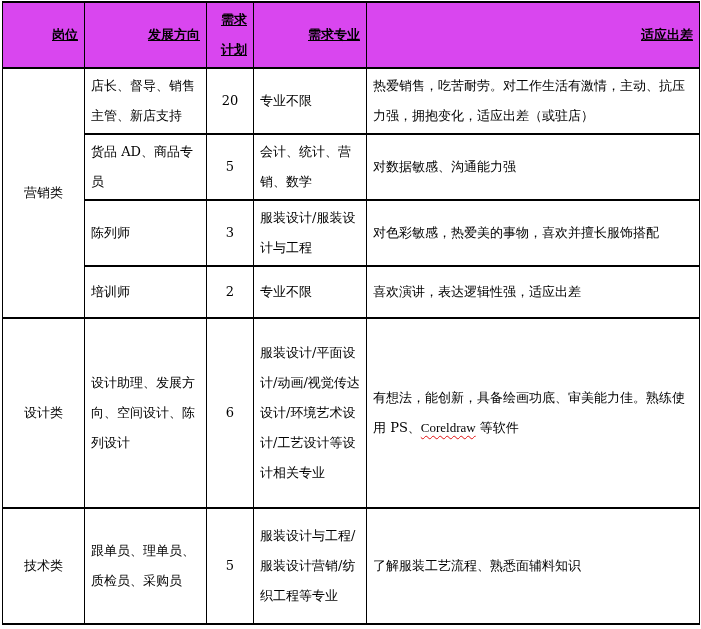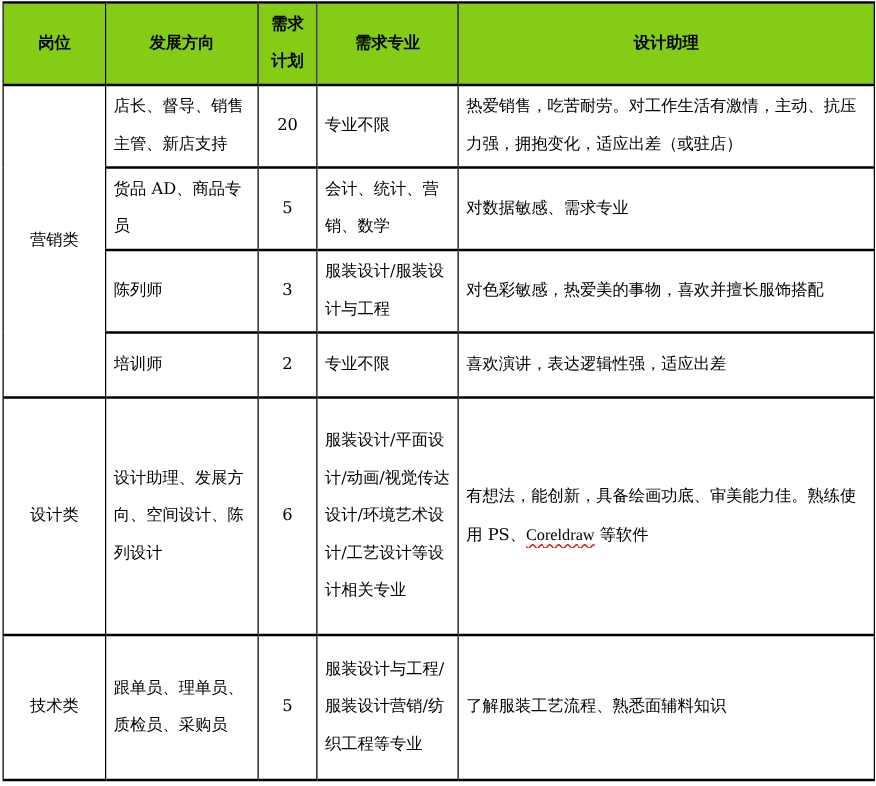--- a/index.html
+++ b/index.html
@@ -22,23 +22,24 @@
     box-sizing: border-box;
     padding: 2px 6px;
     font-size: 13px;
     line-height: 30px;
     vertical-align: middle;
     text-align: left;
     overflow: hidden;
     font-weight: normal;
   }
   th {
-    background: #84cc16;
+    background: #d946ef;
     font-weight: bold;
-    text-align: center;
+    text-align: right;
+    text-decoration: underline;
   }
   .cat, .num { text-align: center; }
   .major, .req { word-break: break-all; }
   tr.hdr  { height: 59px; }
   tr.r1   { height: 64px; }
   tr.r2   { height: 57px; }
   tr.r3   { height: 63px; }
   tr.r4   { height: 52px; }
   tr.r5   { height: 190px; }
   tr.r6   { height: 116px; }
@@ -61,36 +62,36 @@
     <col style="width:47px">
     <col style="width:113px">
     <col style="width:333px">
   </colgroup>
   <thead>
     <tr class="hdr">
       <th>岗位</th>
       <th>发展方向</th>
       <th>需求计划</th>
       <th>需求专业</th>
-      <th>设计助理</th>
+      <th>适应出差</th>
     </tr>
   </thead>
   <tbody>
     <tr class="r1">
       <td class="cat" rowspan="4">营销类</td>
       <td class="dir">店长、督导、销售主管、新店支持</td>
       <td class="num">20</td>
       <td class="major">专业不限</td>
       <td class="req">热爱销售，吃苦耐劳。对工作生活有激情，主动、抗压力强，拥抱变化，适应出差（或驻店）</td>
     </tr>
     <tr class="r2">
       <td class="dir">货品 AD、商品专员</td>
       <td class="num">5</td>
       <td class="major">会计、统计、营销、数学</td>
-      <td class="req">对数据敏感、需求专业</td>
+      <td class="req">对数据敏感、沟通能力强</td>
     </tr>
     <tr class="r3">
       <td class="dir">陈列师</td>
       <td class="num">3</td>
       <td class="major">服装设计/服装设计与工程</td>
       <td class="req">对色彩敏感，热爱美的事物，喜欢并擅长服饰搭配</td>
     </tr>
     <tr class="r4">
       <td class="dir">培训师</td>
       <td class="num">2</td>

